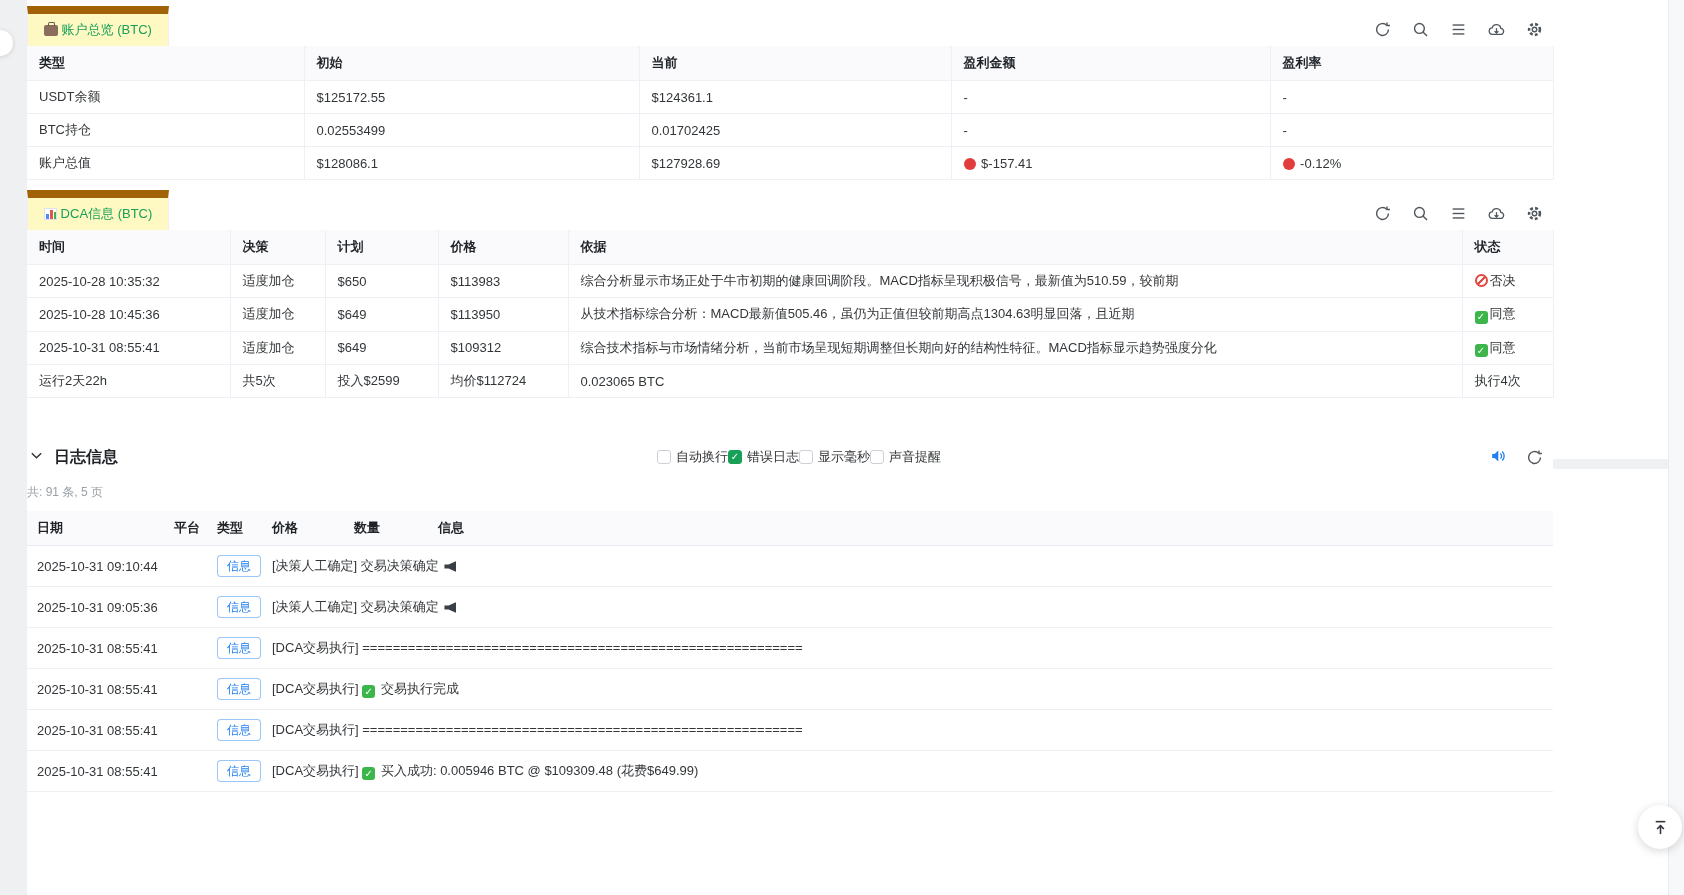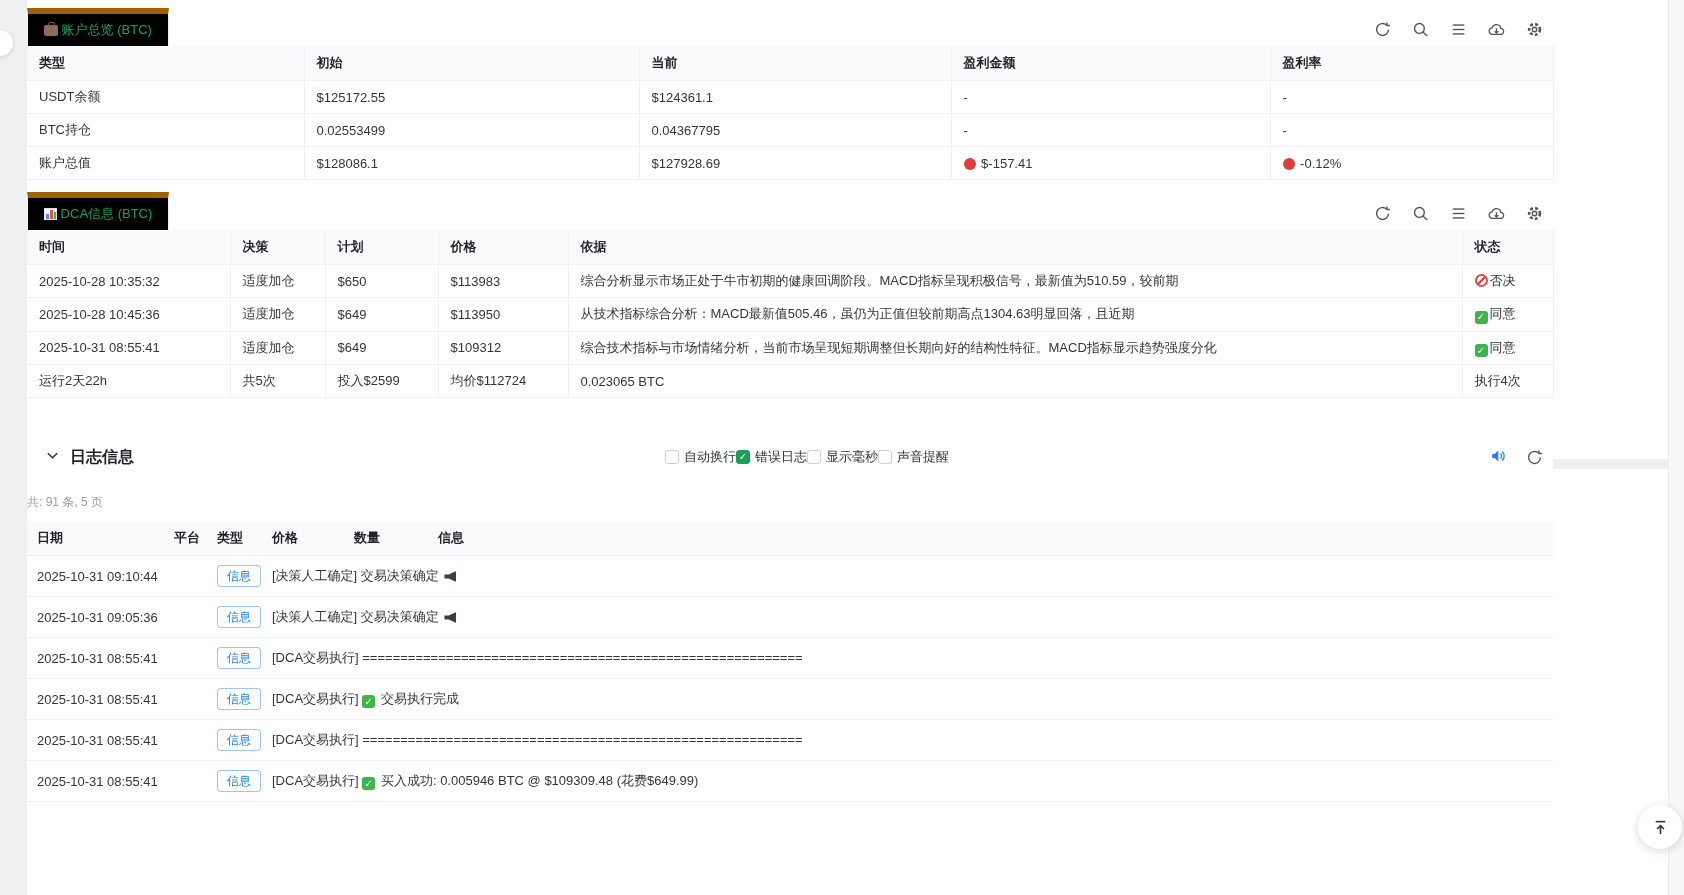--- a/index.html
+++ b/index.html
@@ -19,21 +19,21 @@
 
   .main { position:absolute; left:27px; top:0; width:1526px; }
 
   
   .card { background:#fff; }
   .card-top { padding-top:12px; }
 
   .tabs-row { display:flex; align-items:flex-end; justify-content:space-between; height:34px; }
   .tab {
     display:flex; align-items:center; gap:6px; height:34px; padding:16px 16px;
-    background:#000000; border:1px solid #efeff5; border-top:6px solid #a16207; border-bottom:none;
+    background:#fef9c3; border:1px solid #efeff5; border-top:8px solid #a16207; border-bottom:none;
     color:#18a058; font-size:13px; cursor:pointer; white-space:nowrap;
   }
   .toolbar { display:flex; align-items:center; gap:21px; padding-right:10px; padding-bottom:8px; color:#4f555b; }
   .tool-btn { width:17px; height:17px; display:flex; align-items:center; justify-content:center; cursor:pointer; }
   .tool-btn svg { width:17px; height:17px; stroke:#4f555b; }
 
   table { border-collapse:collapse; table-layout:fixed; width:1526px; }
   .grid-table th {
     background:#fafafc; text-align:left; font-weight:600; color:#1f2328;
     padding:8px 12px; border-bottom:1px solid #efeff5; border-right:1px solid #efeff5; font-size:13px;
@@ -43,36 +43,36 @@
     padding:7px 12px; border-bottom:1px solid #efeff5; border-right:1px solid #efeff5;
     height:31px; overflow:hidden; white-space:nowrap; text-overflow:clip; font-size:13px; color:#333639;
   }
   .section-gap { height:16px; }
   .card-pad-bottom { height:20px; }
   .gap10 { height:10px; }
 
   
   .log-card { background:#fff; padding-top:16px; }
   .log-header { display:flex; align-items:center; justify-content:space-between; height:26px; }
-  .log-title-wrap { display:flex; align-items:center; gap:10px; padding-left:18px; cursor:pointer; }
+  .log-title-wrap { display:flex; align-items:center; gap:10px; padding-left:2px; cursor:pointer; }
   .chev svg { width:15px; height:15px; stroke:#333; }
   .log-title { font-size:16px; font-weight:600; color:#1f2328; }
   .log-opts { display:flex; align-items:center; gap:0; padding-right:10px; }
   .opt { display:flex; align-items:center; gap:5px; cursor:pointer; }
   .opt-label { font-size:13px; color:#333639; }
   .cb {
     width:14px; height:14px; border:1px solid #cdd0d6; border-radius:3px; background:#fff;
     display:inline-flex; align-items:center; justify-content:center; font-size:10px;
   }
   .cb.checked { background:#18a058; border-color:#18a058; }
   .cb.checked::after { content:"✓"; color:#fff; font-weight:bold; line-height:1; }
   .sound-icon svg { width:16px; height:16px; }
   .log-refresh { margin-left:4px; }
 
-  .log-stats { margin-top:24px; font-size:12px; color:#9ba0a6; padding-left:0; }
+  .log-stats { margin-top:14px; font-size:12px; color:#9ba0a6; padding-left:0; }
   .log-table { margin-top:10px; }
   .log-table th {
     background:#fafafc; text-align:left; font-weight:600; color:#1f2328; font-size:13px;
     padding:8px 10px; border-bottom:1px solid #e9e9ef; height:30px; white-space:nowrap;
   }
   .log-table td {
     padding:9px 10px; border-bottom:1px solid #efeff5; height:40px; font-size:13px;
     white-space:nowrap; overflow:hidden; color:#333639; vertical-align:middle;
   }
   .badge {
@@ -188,21 +188,21 @@
             <td>USDT余额</td>
             <td>$125172.55</td>
             <td>$124361.1</td>
             <td class="emo">-</td>
             <td class="emo">-</td>
           </tr>
 
           <tr>
             <td>BTC持仓</td>
             <td>0.02553499</td>
-            <td>0.04367795</td>
+            <td>0.01702425</td>
             <td class="emo">-</td>
             <td class="emo">-</td>
           </tr>
 
           <tr>
             <td>账户总值</td>
             <td>$128086.1</td>
             <td>$127928.69</td>
             <td class="emo"><span class="e e-red"></span> $-157.41</td>
             <td class="emo"><span class="e e-red"></span> -0.12%</td>

